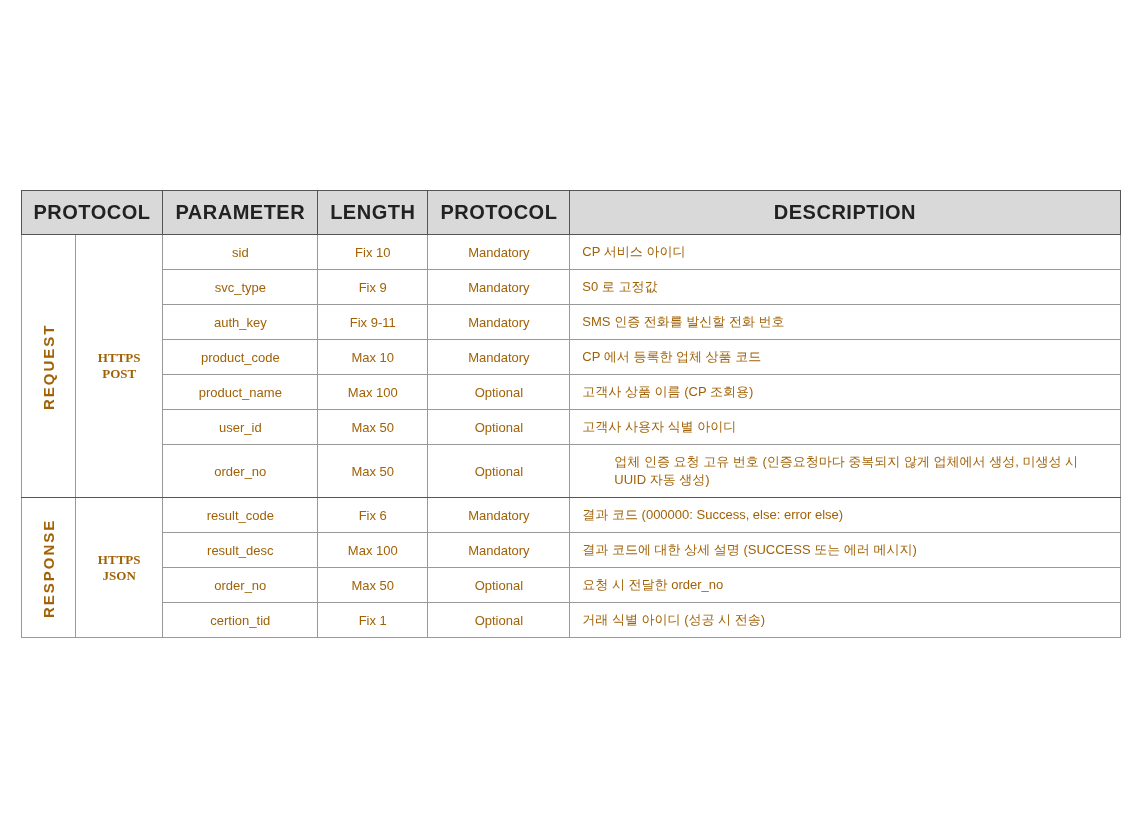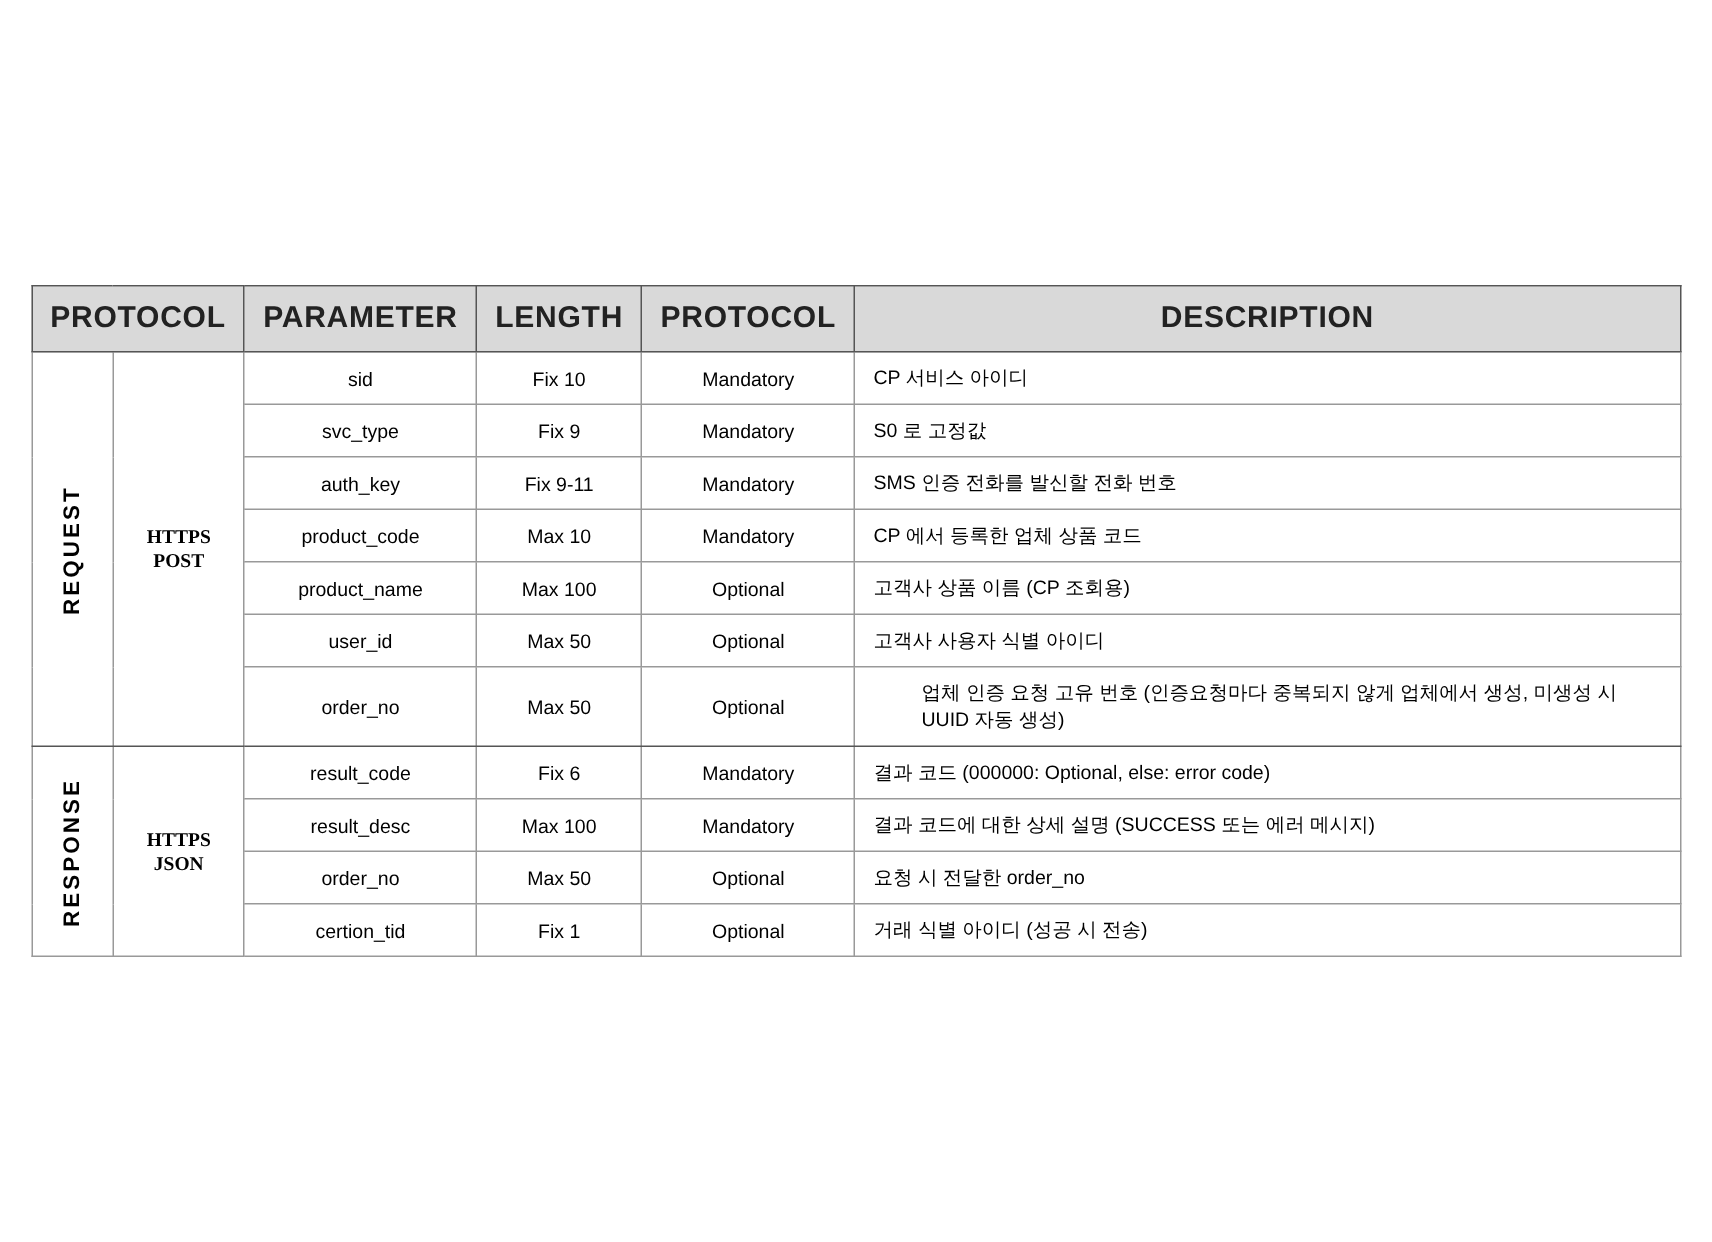--- a/index.html
+++ b/index.html
@@ -64,21 +64,21 @@
     }
 
     td.sub-label-cell {
       font-weight: bold;
       font-size: 13px;
       vertical-align: middle;
       font-family: Liberation Serif, serif;
     }
 
     tr td {
-      color: #000000;
+      color: #a16207;
     }
   </style>
 </head>
 <body>
 
 <div class="table-wrapper">
   <table>
     <thead>
       <tr>
         <th colspan="2">PROTOCOL</th>
@@ -134,21 +134,21 @@
           <td style="border-bottom: 1.5px solid rgb(85, 85, 85);">Optional</td>
           <td class="desc-cell" style="border-bottom: 1.5px solid rgb(85, 85, 85); padding-left: 44px;">업체 인증 요청 고유 번호 (인증요청마다 중복되지 않게 업체에서 생성, 미생성 시 UUID 자동 생성)</td>
         </tr>
         <tr>
           <td rowspan="4" class="rotated-cell">RESPONSE</td>
           <td rowspan="4" class="sub-label-cell" style="white-space: pre-line;">HTTPS
 JSON</td>
           <td>result_code</td>
           <td>Fix  6</td>
           <td>Mandatory</td>
-          <td class="desc-cell">결과 코드 (000000: Optional, else: error code)</td>
+          <td class="desc-cell">결과 코드 (000000: Success, else: error else)</td>
         </tr>
         <tr>
           <td>result_desc</td>
           <td>Max  100</td>
           <td>Mandatory</td>
           <td class="desc-cell">결과 코드에 대한 상세 설명 (SUCCESS 또는 에러 메시지)</td>
         </tr>
         <tr>
           <td>order_no</td>
           <td>Max  50</td>

